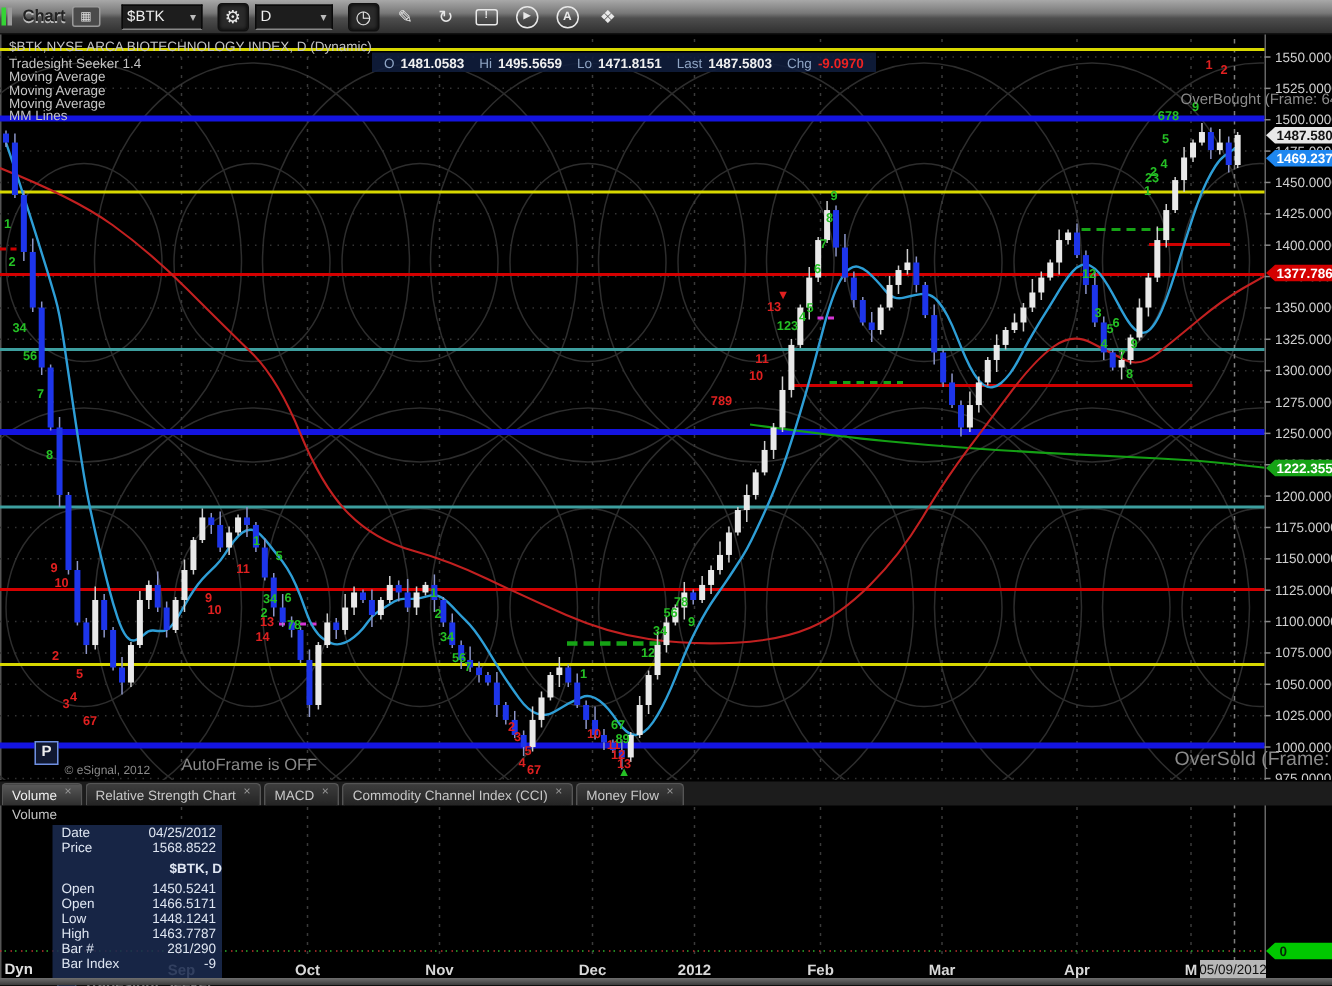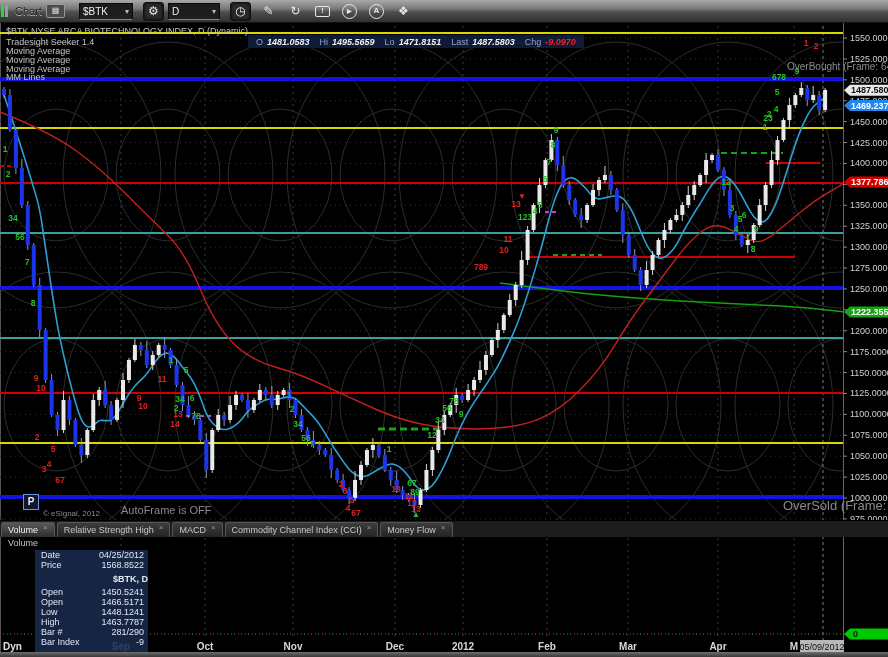--- a/index.html
+++ b/index.html
@@ -5,41 +5,41 @@
   html,body{margin:0;padding:0;background:#000;}
   body{width:888px;height:657px;position:relative;overflow:hidden;
        font-family:"Liberation Sans",sans-serif;-webkit-font-smoothing:none;}
   #stage{position:absolute;inset:0;}
   svg{position:absolute;left:0;top:0;}
   
   #toolbar{position:absolute;left:0;top:0;width:888px;height:22px;z-index:30;
     background:linear-gradient(#a8a8a8,#787878 40%,#4e4e4e 55%,#303030);
     display:flex;align-items:center;font-size:11px;color:#1a1a1a;border-bottom:1px solid #111;}
   .led{width:3px;height:12px;margin-left:1px;display:inline-block;}
-  #chart-title{font-weight:normal;margin:0 4px 0 7px;color:#222;text-shadow:0 1px 0 #bbb;}
+  #chart-title{font-weight:bold;margin:0 4px 0 7px;color:#222;text-shadow:0 1px 0 #bbb;}
   .badge{width:17px;height:12px;background:#4a4a4a;border:1px solid #999;border-radius:2px;
     color:#ddd;font-size:8px;line-height:11px;text-align:center;margin-right:14px;}
   .combo{height:15px;background:#1d1d1d;border:1px solid #0a0a0a;border-bottom-color:#888;
     color:#eee;font-size:10px;display:flex;align-items:center;padding:0 3px;margin-right:6px;}
   .combo .val{flex:1;}
   .combo .arr{color:#bbb;font-size:8px;margin-left:6px;}
   .tbtn{height:17px;min-width:19px;display:flex;align-items:center;justify-content:center;
     color:#e8e8e8;font-size:12px;margin:0 4px;}
   .tbtn.dark{background:#2a2a2a;border:1px solid #111;border-radius:3px;box-shadow:inset 0 0 3px #000;}
   .circ{width:13px;height:13px;border:1.5px solid #e8e8e8;border-radius:50%;
     font-size:8px;line-height:12px;text-align:center;color:#e8e8e8;font-weight:bold;}
   .boxic{width:13px;height:9px;border:1.5px solid #e8e8e8;border-radius:2px;
     font-size:7px;line-height:8px;text-align:center;color:#e8e8e8;font-weight:bold;}
   
   .ovl{position:absolute;z-index:12;color:#c4c4c4;font-size:9px;line-height:9px;white-space:nowrap;}
   #quotebar{position:absolute;left:248px;top:35px;z-index:13;height:13px;
     background:rgba(16,30,62,.88);display:flex;align-items:center;font-size:9px;
     padding:0 8px;white-space:nowrap;}
   #quotebar .lb{color:#8fa5c5;margin:0 4px 0 10px;}
-  #quotebar .vl{color:#f0f0f0;font-weight:bold;font-style:italic;}
+  #quotebar .vl{color:#f0f0f0;font-weight:bold;}
   #quotebar .neg{color:#ee2222;}
   .dim{color:#8a8a8a;padding-left:36px;}
   
   #tabbar{position:absolute;left:0;top:520px;width:888px;height:16px;z-index:20;
     background:#1c1c1c;border-top:1px solid #000;display:flex;align-items:flex-end;font-size:9px;}
   .tab{height:14px;margin:0 1px;padding:0 6px;display:flex;align-items:center;gap:5px;
     background:linear-gradient(#3c3c3c,#242424);border:1px solid #555;border-bottom:none;
     border-radius:3px 3px 0 0;color:#c8c8c8;}
   .tab.active{background:linear-gradient(#585858,#2e2e2e);color:#f0f0f0;}
   .tab .x{color:#999;font-size:8px;position:relative;top:-3px;}
@@ -680,21 +680,21 @@
   <div class="ovl dim" style="left:85px;top:506px;font-size:11px">AutoFrame is OFF</div>
   <div class="ovl dim" style="left:7px;top:509px;font-size:8px">© eSignal, 2012</div>
   <div id="pbadge">P</div>
 
   <div id="tabbar">
     <div class="tab active">
       <span>Volume</span>
         <span class="x">×</span>
     </div>
     <div class="tab">
-      <span>Relative Strength High</span>
+      <span>Relative Strength Chart</span>
         <span class="x">×</span>
     </div>
     <div class="tab">
       <span>MACD</span>
         <span class="x">×</span>
     </div>
     <div class="tab">
       <span>Commodity Channel Index (CCI)</span>
         <span class="x">×</span>
     </div>

